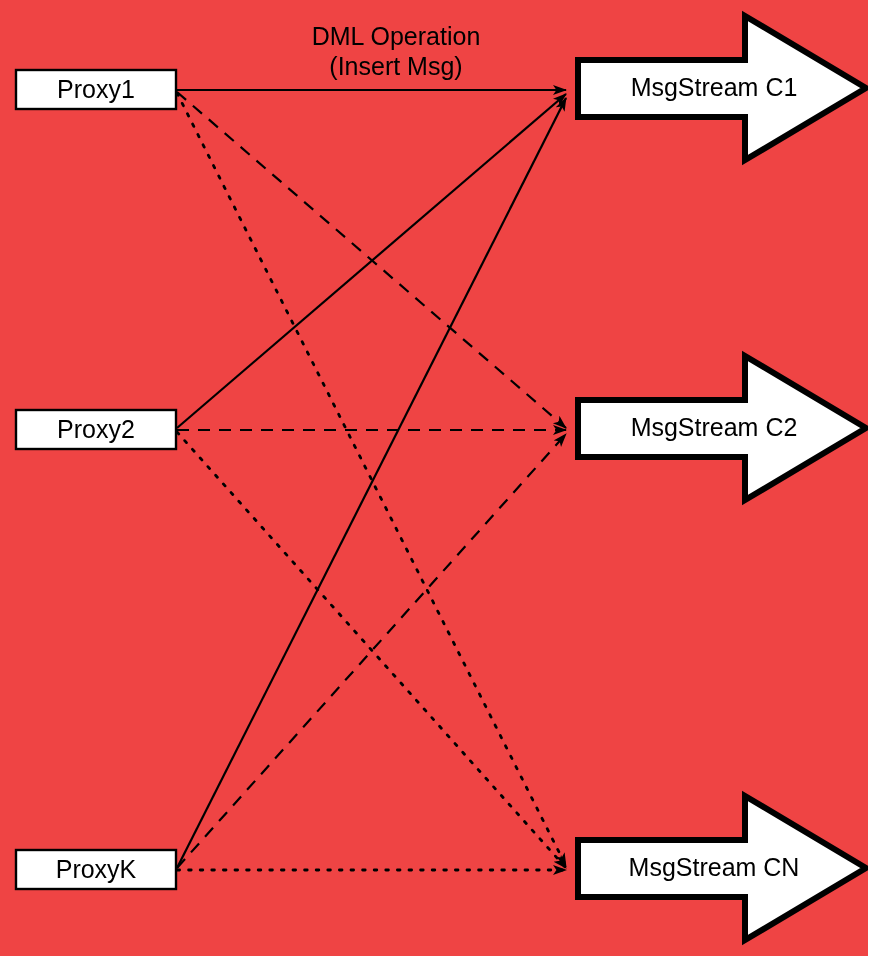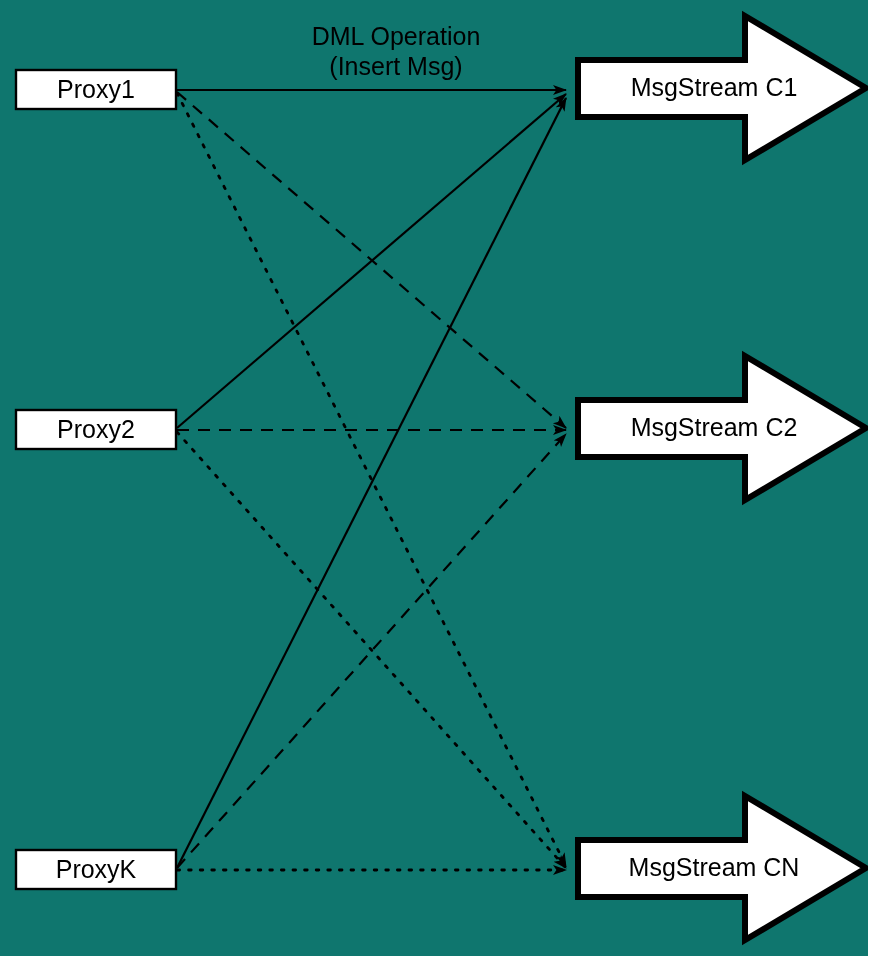--- a/index.html
+++ b/index.html
@@ -7,21 +7,21 @@
     padding: 0;
     background: #ffffff;
   }
   body {
     font-family: "Liberation Sans", sans-serif;
   }
   #diagram-root {
     position: relative;
     width: 868px;
     height: 956px;
-    background: #0f766e;
+    background: #ef4444;
     overflow: hidden;
   }
   #diagram-svg {
     position: absolute;
     top: 0;
     left: 0;
     width: 875px;
     height: 956px;
     display: block;
   }

